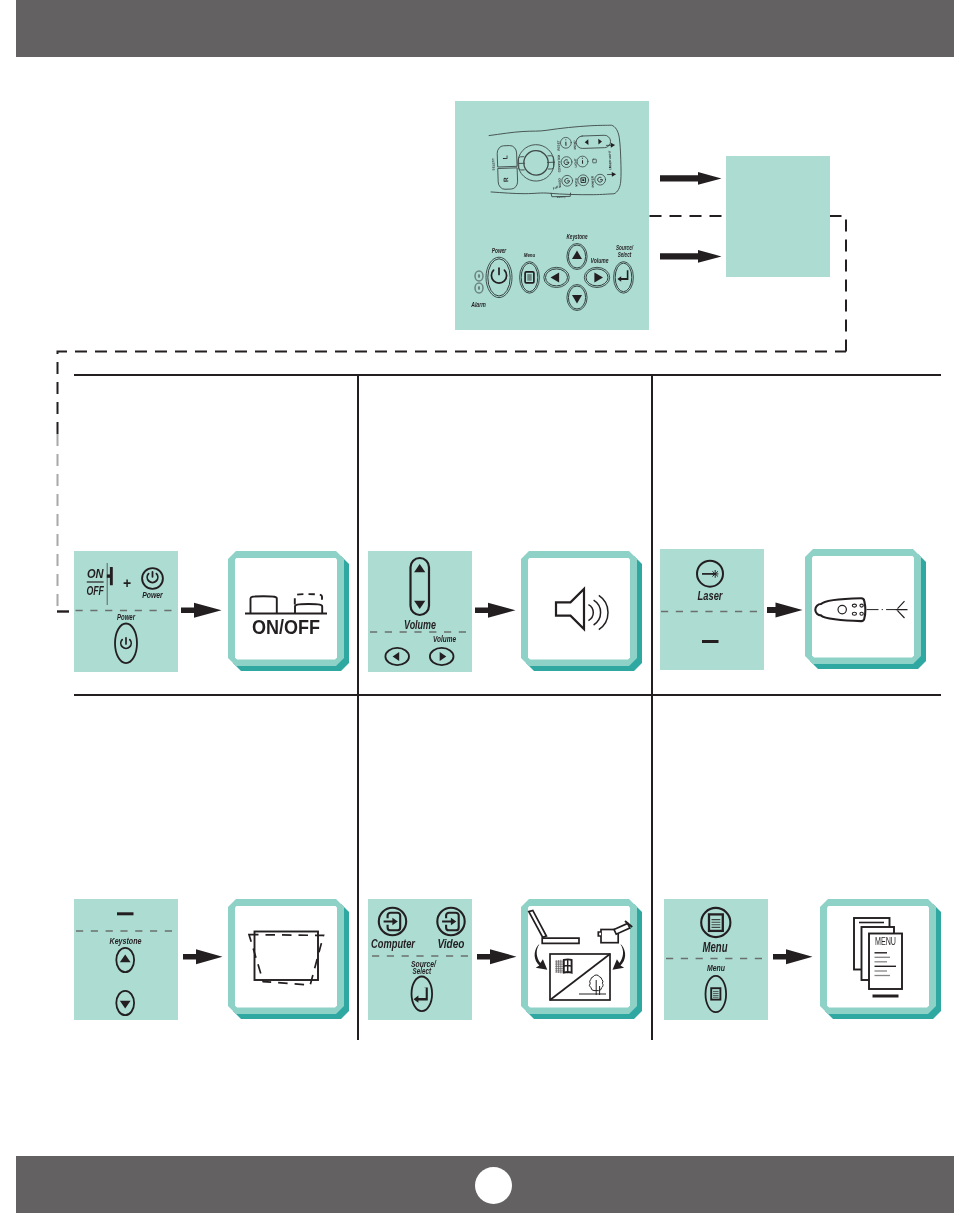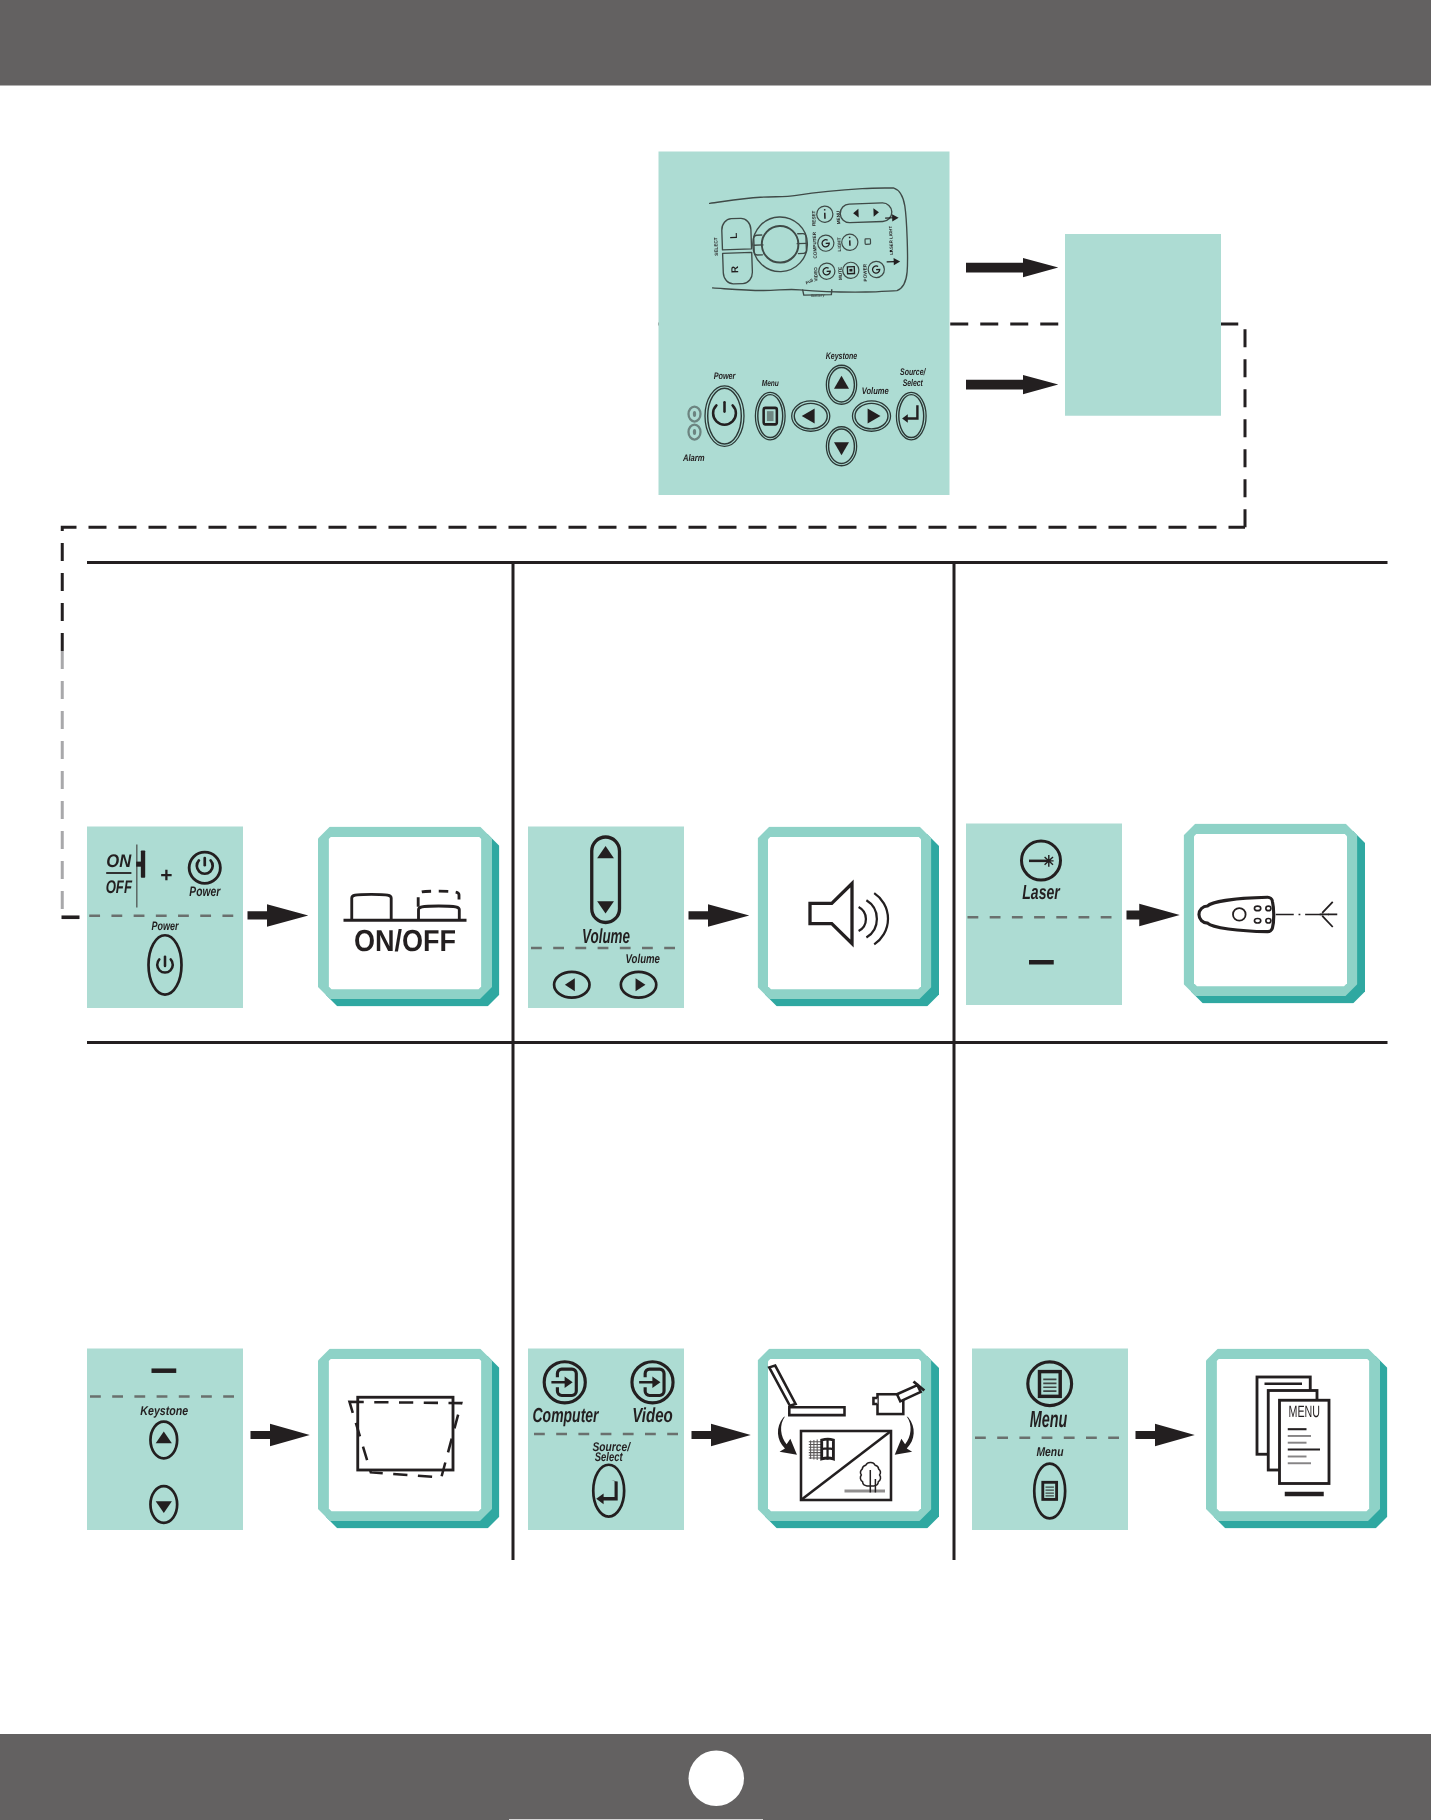--- a/index.html
+++ b/index.html
@@ -1,19 +1,19 @@
 <!DOCTYPE html>
 <html><head>
 <meta charset="utf-8">
 <title>Projector keypad and remote quick reference</title>
 <style>
   html,body{margin:0;padding:0;background:#fff;}
   body{width:954px;height:1213px;overflow:hidden;position:relative;
        font-family:"Liberation Sans",sans-serif;color:#231F20;}
-  .page{position:absolute;left:0;top:0;width:824px;height:1213px;}
+  .page{position:absolute;left:16px;top:0;width:824px;height:1213px;}
   .bar{position:absolute;left:0;width:954px;background:#636161;}
   .bar-top{top:0;height:57px;}
   .bar-bottom{top:1156px;height:57px;}
   .page-dot{position:absolute;left:459px;top:1167px;width:37px;height:37px;border-radius:50%;background:#fff;}
 
   
   .rule{position:absolute;background:#231F20;}
   .rule-h{height:2px;}
   .rule-v{width:2px;}
 

